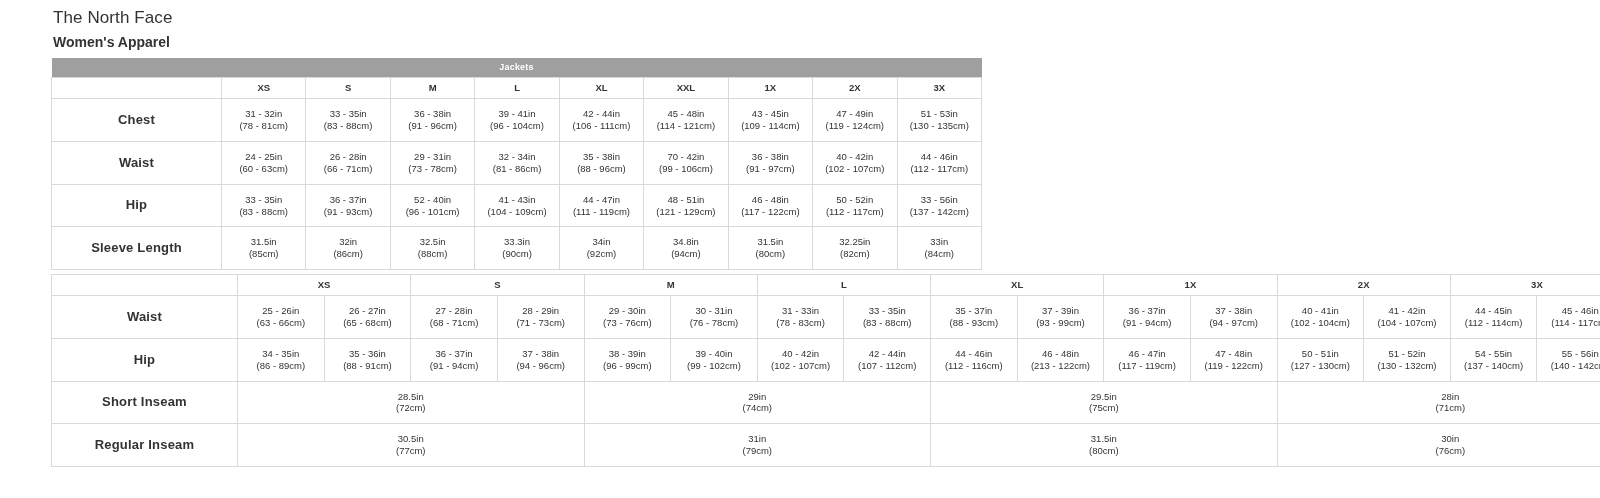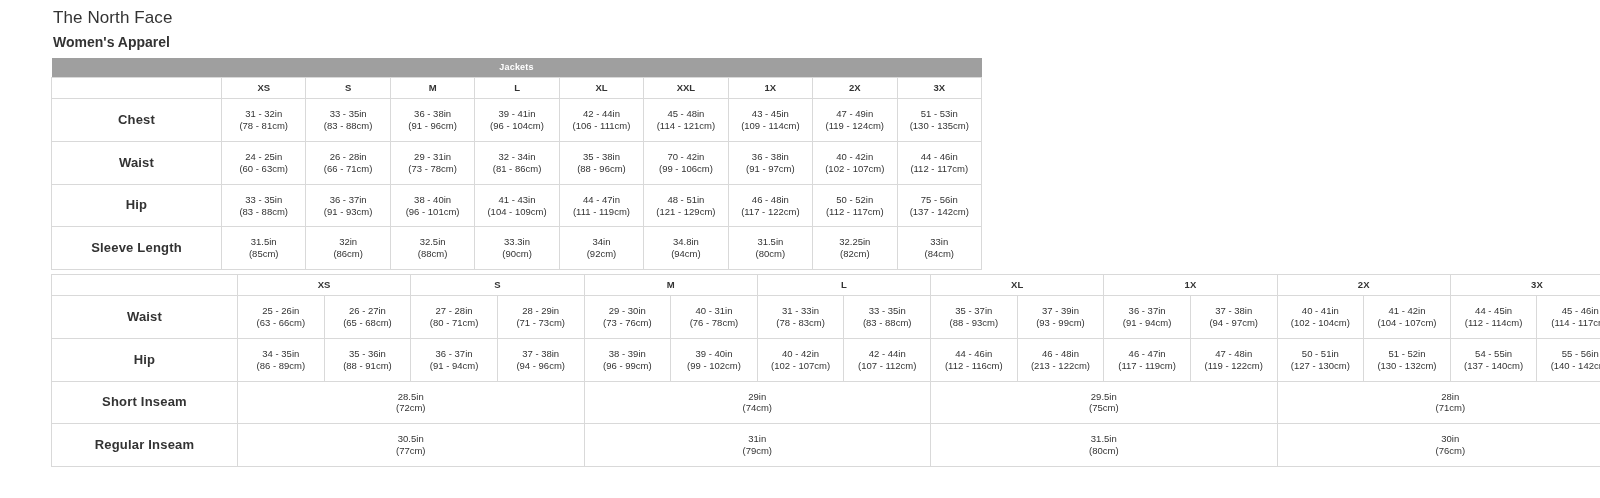--- a/index.html
+++ b/index.html
@@ -204,21 +204,21 @@
             <td class="rowlabel">Hip</td>
             <td>
               <span class="cellwrap">33 - 35in</span>
               <span class="cell-line2">(83 - 88cm)</span>
             </td>
             <td>
               <span class="cellwrap">36 - 37in</span>
               <span class="cell-line2">(91 - 93cm)</span>
             </td>
             <td>
-              <span class="cellwrap">38 - 40in</span>
+              <span class="cellwrap">52 - 40in</span>
               <span class="cell-line2">(96 - 101cm)</span>
             </td>
             <td>
               <span class="cellwrap">41 - 43in</span>
               <span class="cell-line2">(104 - 109cm)</span>
             </td>
             <td>
               <span class="cellwrap">44 - 47in</span>
               <span class="cell-line2">(111 - 119cm)</span>
             </td>
@@ -228,21 +228,21 @@
             </td>
             <td>
               <span class="cellwrap">46 - 48in</span>
               <span class="cell-line2">(117 - 122cm)</span>
             </td>
             <td>
               <span class="cellwrap">50 - 52in</span>
               <span class="cell-line2">(112 - 117cm)</span>
             </td>
             <td>
-              <span class="cellwrap">75 - 56in</span>
+              <span class="cellwrap">33 - 56in</span>
               <span class="cell-line2">(137 - 142cm)</span>
             </td>
           </tr>
           <tr class="tall">
             <td class="rowlabel">Sleeve Length</td>
             <td>
               <span class="cellwrap">31.5in</span>
               <span class="cell-line2">(85cm)</span>
             </td>
             <td>
@@ -322,32 +322,32 @@
             <td>
               <span class="cellwrap">25 - 26in</span>
               <span class="cell-line2">(63 - 66cm)</span>
             </td>
             <td>
               <span class="cellwrap">26 - 27in</span>
               <span class="cell-line2">(65 - 68cm)</span>
             </td>
             <td>
               <span class="cellwrap">27 - 28in</span>
-              <span class="cell-line2">(80 - 71cm)</span>
+              <span class="cell-line2">(68 - 71cm)</span>
             </td>
             <td>
               <span class="cellwrap">28 - 29in</span>
               <span class="cell-line2">(71 - 73cm)</span>
             </td>
             <td>
               <span class="cellwrap">29 - 30in</span>
               <span class="cell-line2">(73 - 76cm)</span>
             </td>
             <td>
-              <span class="cellwrap">40 - 31in</span>
+              <span class="cellwrap">30 - 31in</span>
               <span class="cell-line2">(76 - 78cm)</span>
             </td>
             <td>
               <span class="cellwrap">31 - 33in</span>
               <span class="cell-line2">(78 - 83cm)</span>
             </td>
             <td>
               <span class="cellwrap">33 - 35in</span>
               <span class="cell-line2">(83 - 88cm)</span>
             </td>

